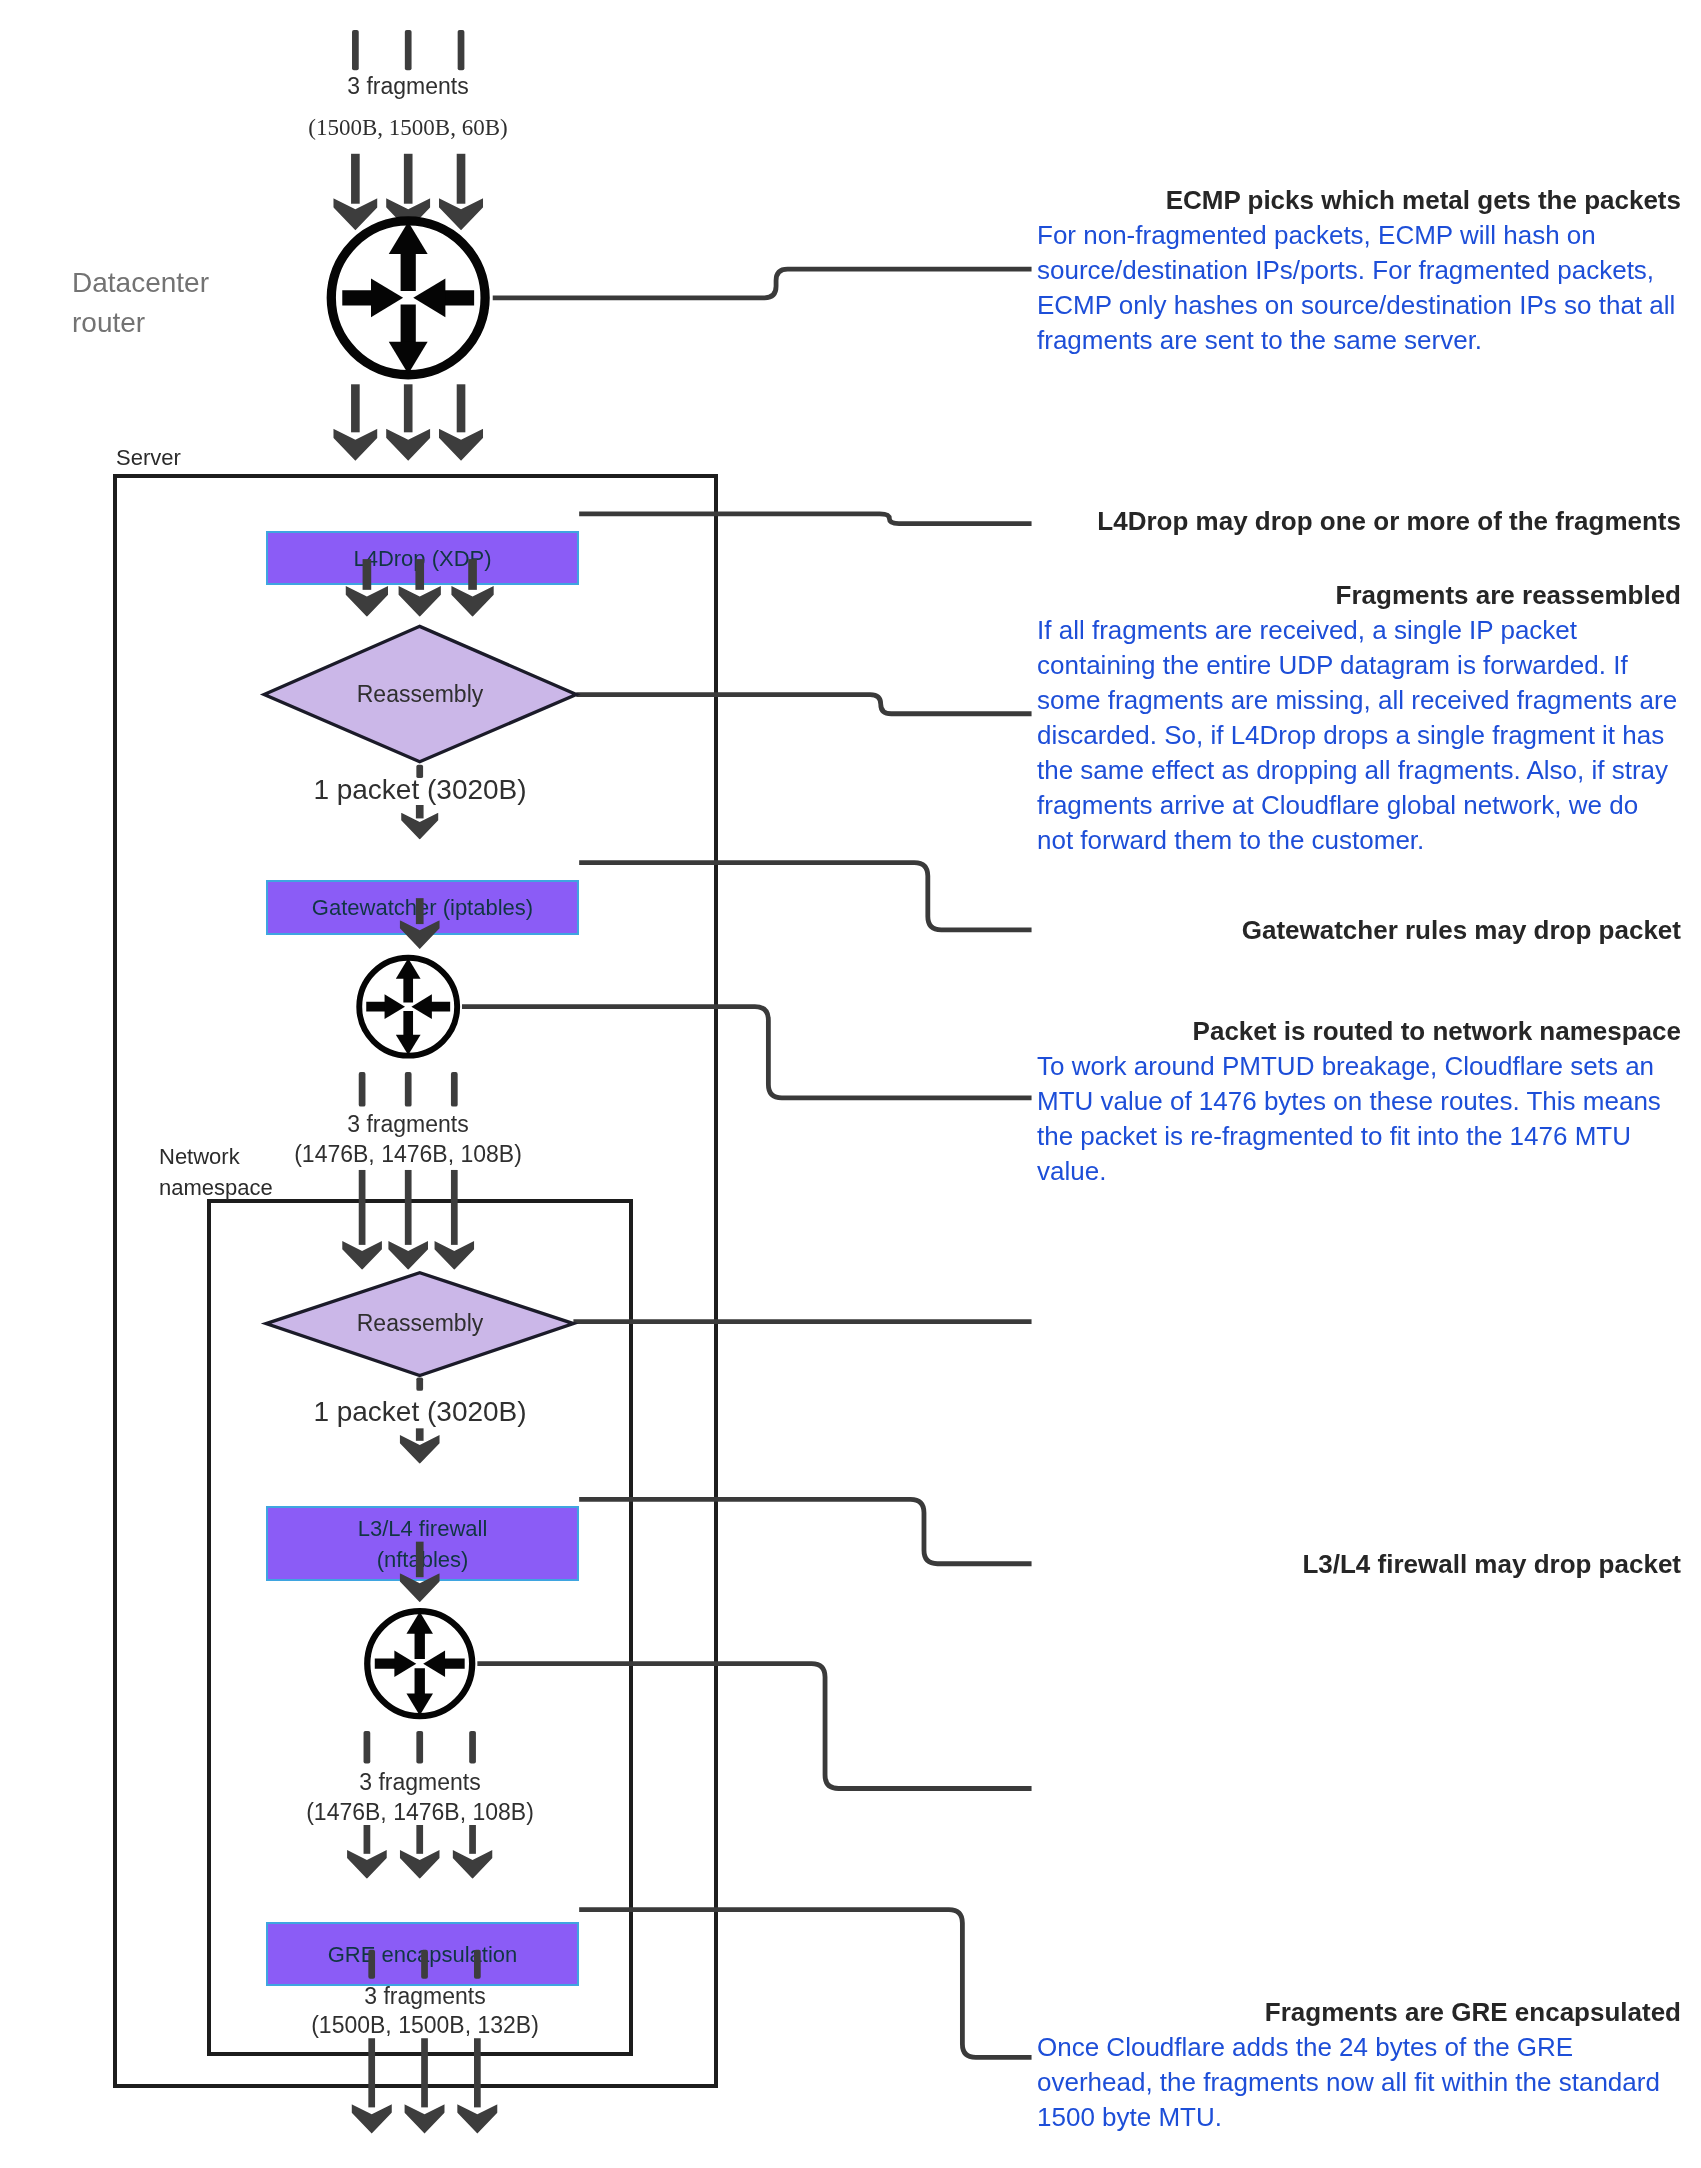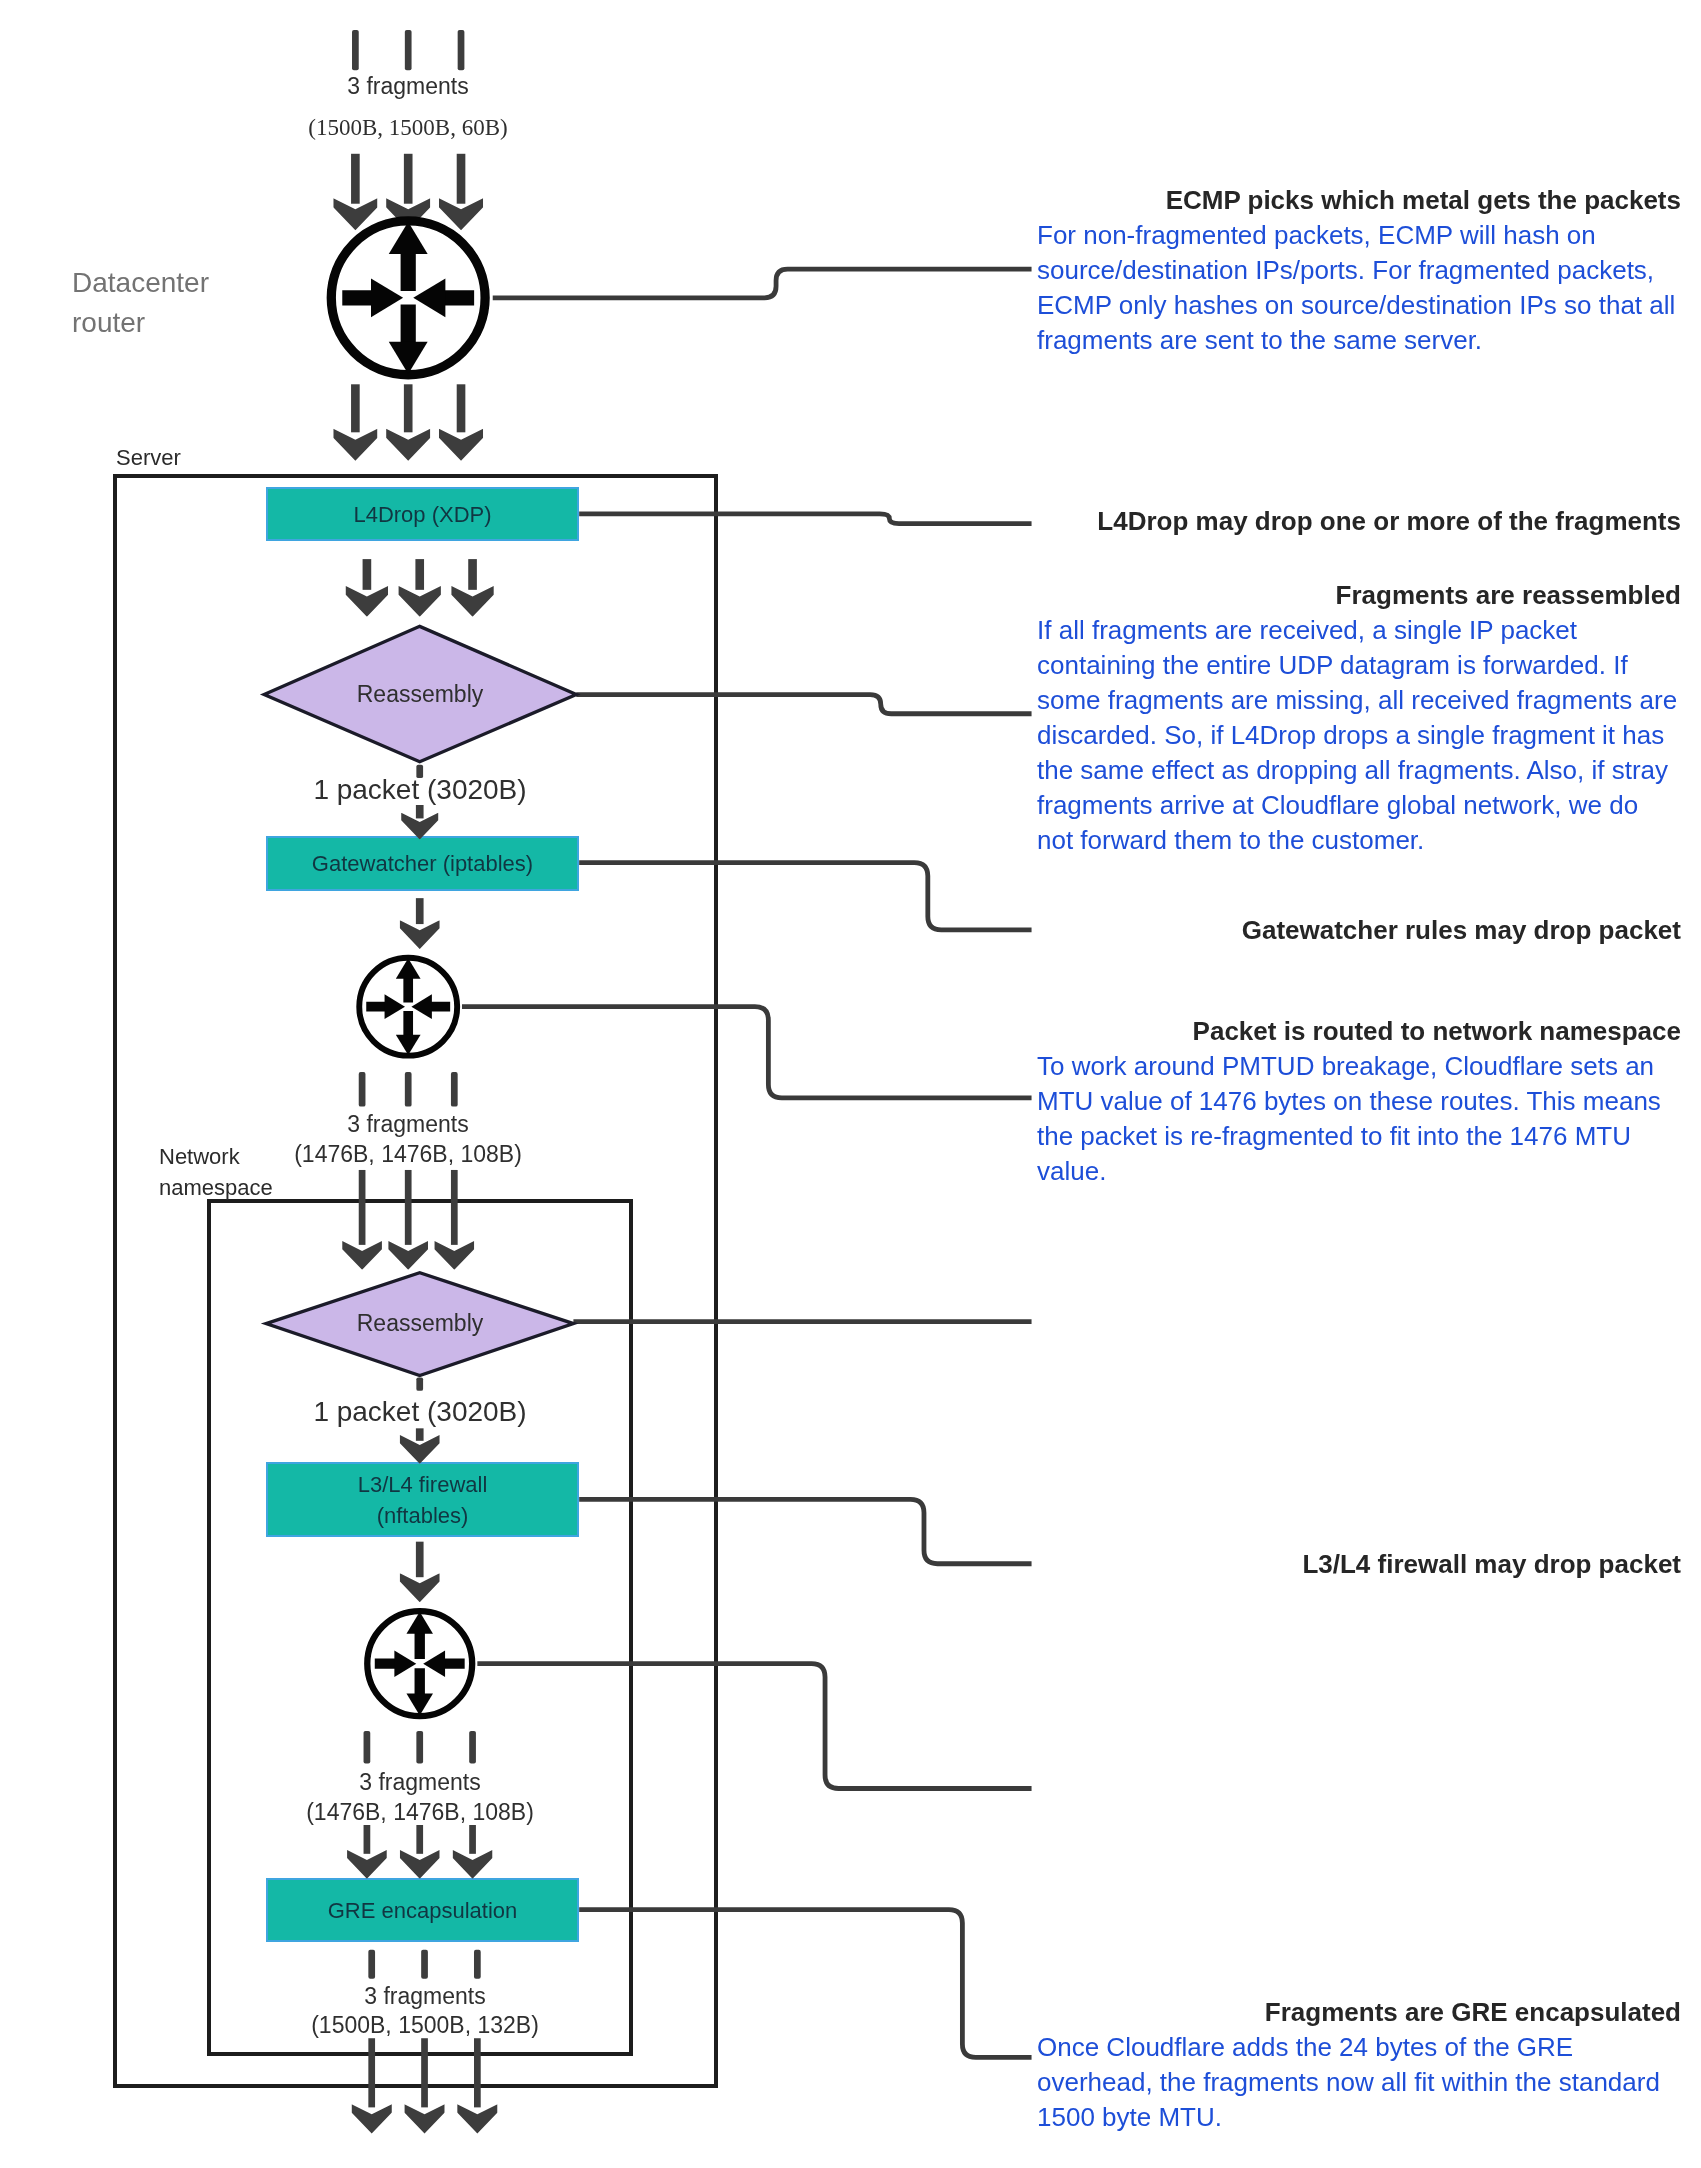--- a/index.html
+++ b/index.html
@@ -3,23 +3,23 @@
 <meta charset="utf-8">
 <style>
   html,body{margin:0;padding:0;background:#ffffff;}
   #canvas{
     position:relative;width:1701px;height:2168px;background:#ffffff;
     font-family:"Liberation Sans", sans-serif;overflow:hidden;
   }
   svg.layer{position:absolute;left:0;top:0;width:1701px;height:2168px;}
   .frame{position:absolute;border:4.8px solid #1d1d1d;box-sizing:border-box;background:transparent;}
   .cyan-box{
-    position:absolute;box-sizing:border-box;background:#14b8a6;border:2.4px solid #3FA5E0;
+    position:absolute;box-sizing:border-box;background:#8b5cf6;border:2.4px solid #3FA5E0;
     display:flex;flex-direction:column;align-items:center;justify-content:center;
-    font-size:22px;color:#113642;text-align:center;line-height:31px;
+    font-size:22px;color:#113642;text-align:center;line-height:31px;margin-top:44px;
   }
   .lbl{
     position:absolute;transform:translateX(-50%);white-space:nowrap;
     font-size:23px;line-height:29px;color:#2f2f2f;text-align:center;
   }
   .lbl-big{font-size:28px;line-height:40px;}
   .lbl-left{position:absolute;white-space:nowrap;font-size:22px;line-height:31px;color:#2b2b2b;}
   .dc-label{
     position:absolute;left:72px;top:263px;width:250px;text-align:left;
     font-size:28px;line-height:40px;color:#737373;

